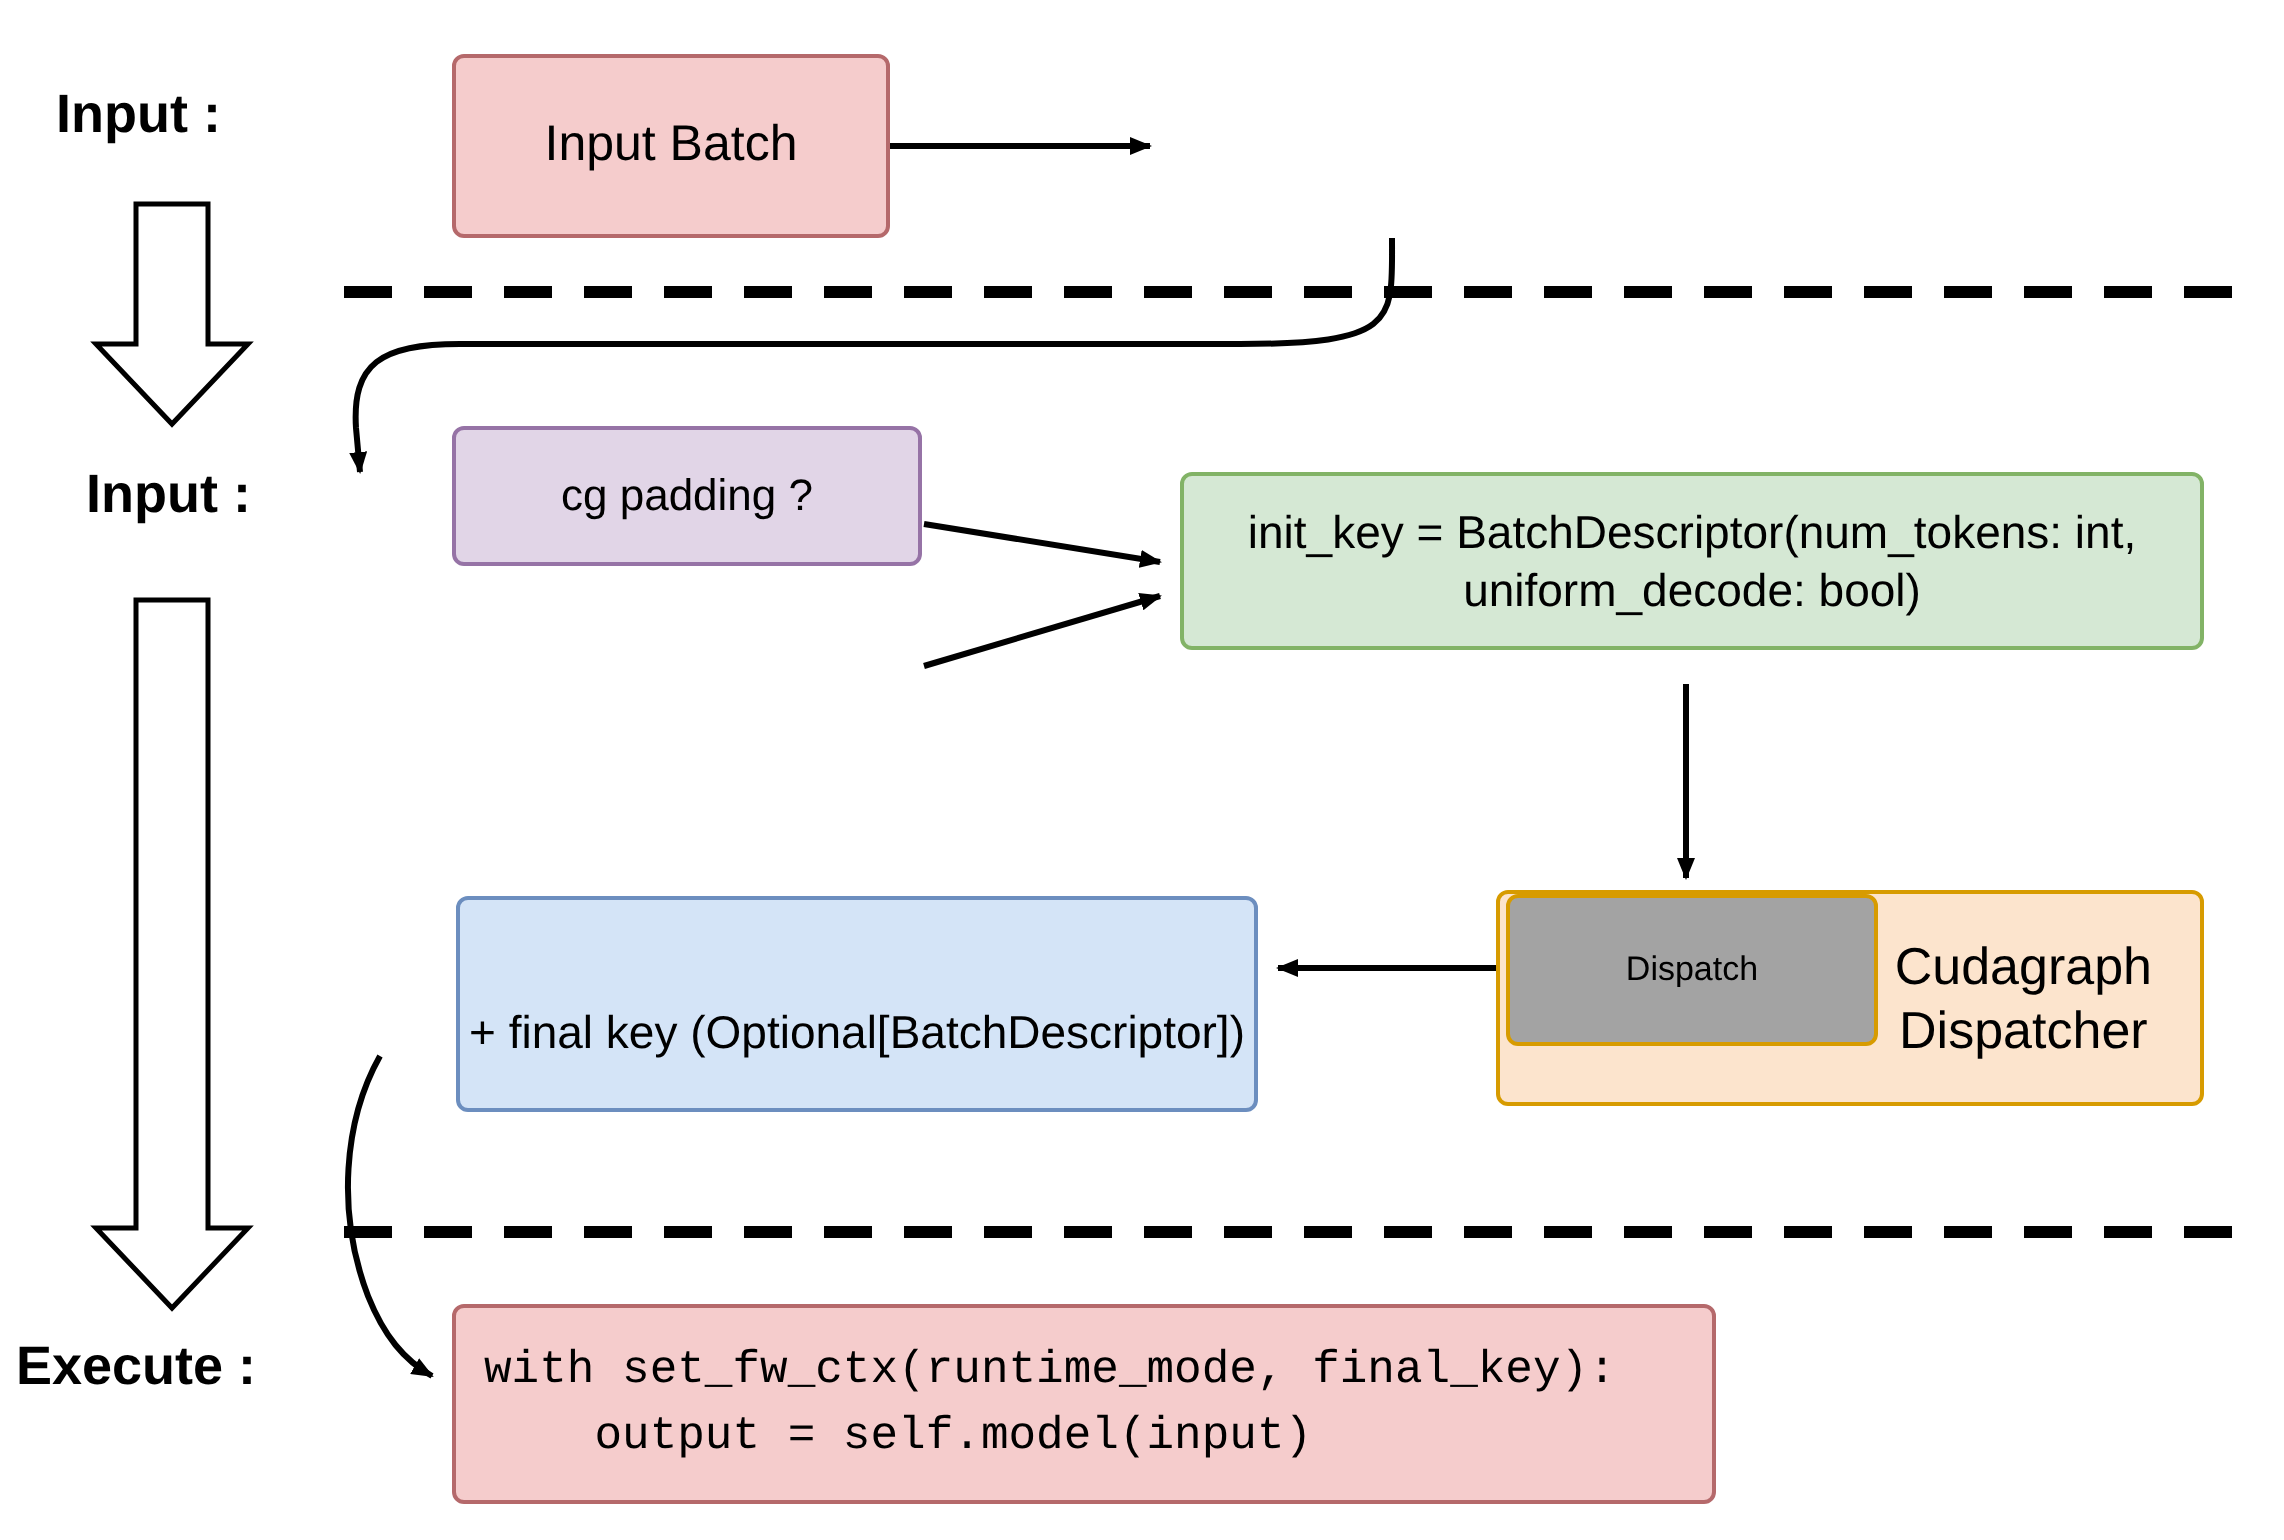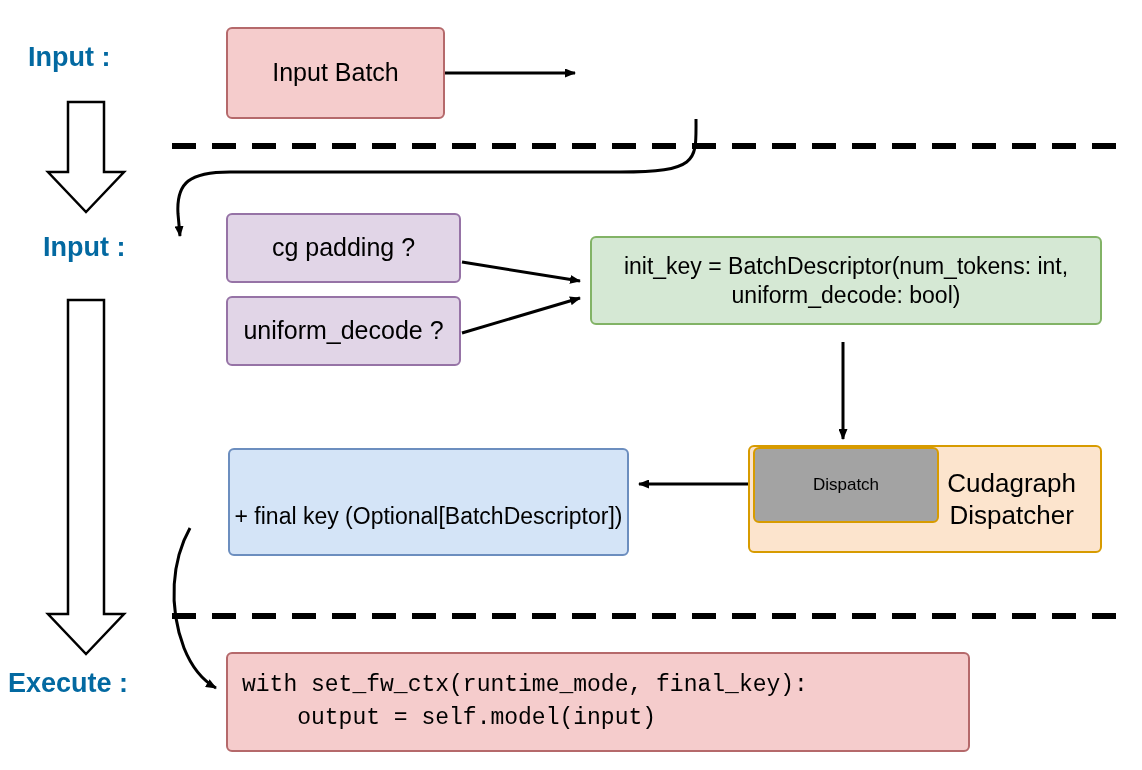--- a/index.html
+++ b/index.html
@@ -38,42 +38,42 @@
     border-width: 2px;
     font-family: "Liberation Sans", sans-serif;
     color: #000000;
     line-height: 1.25;
   }
   .stage-label {
     position: absolute;
     font-family: "Liberation Sans", sans-serif;
     font-weight: bold;
     font-size: 27px;
-    color: #0369a1;
+    color: #000000;
     white-space: nowrap;
   }
   .code-node {
     font-family: "Liberation Mono", monospace;
     font-size: 23px;
     justify-content: flex-start;
     text-align: left;
     white-space: pre;
     padding-left: 14px;
     line-height: 1.45;
   }
   .n-input-batch  { left:226px; top:27px;  width:219px; height:92px;  background:#f5cccc; border-color:#b5696b; font-size:25px; }
   .n-preprocess   { left:585px; top:27px;  width:222px; height:92px;  background:#fdebb6; border-color:#d6b656; font-size:25px; }
-  .n-cg-padding   { left:226px; top:213px; width:235px; height:70px;  background:#e1d5e7; border-color:#9673a6; font-size:25px; }
+  .n-cg-padding   { left:226px; top:213px; width:235px; height:70px;  background:#e1d5e7; border-color:#9673a6; font-size:22px; }
   .n-uniform-dec  { left:226px; top:296px; width:235px; height:70px;  background:#e1d5e7; border-color:#9673a6; font-size:25px; }
   .n-init-key     { left:590px; top:236px; width:512px; height:89px; background:#d5e8d4; border-color:#82b366; font-size:23px; }
   .n-runtime-mode { left:228px; top:448px; width:401px; height:108px; background:#d4e4f7; border-color:#6c8ebf; font-size:23px; }
   .n-dispatcher   { left:748px; top:445px; width:354px; height:108px; background:#fce4cd; border-color:#d79b00;
                     font-size:26px; justify-content:flex-end; padding-right:24px; }
   .n-dispatch     { left:753px; top:447px; width:186px; height:76px;  background:#a3a3a3; border-color:#d79b00; font-size:17px; }
-  .n-execute-code { left:226px; top:652px; width:744px; height:100px; background:#f5cccc; border-color:#b5696b; }
+  .n-execute-code { left:226px; top:652px; width:632px; height:100px; background:#f5cccc; border-color:#b5696b; }
   .lbl-input   { left:28px;  top:42px;  }
   .lbl-plan    { left:43px;  top:232px; }
   .lbl-execute { left:8px;   top:668px; }
 </style>
 </head>
 <body>
 
 <div id="diagram-root">
 
   <svg class="svg-layer" viewBox="0 0 1142 770">
@@ -111,23 +111,20 @@
 
   <div class="node n-input-batch">
     <span>Input Batch</span>
   </div>
 
 
   <div class="node n-cg-padding">
     <span>cg padding ?</span>
   </div>
 
-  <div class="node n-uniform-dec">
-    <span>uniform_decode ?</span>
-  </div>
 
   <div class="node n-init-key">
     <span>init_key = BatchDescriptor(num_tokens: int, uniform_decode: bool)</span>
   </div>
 
   <div class="node n-runtime-mode">
     <span>
       <br>
       <span>+ final key (Optional[BatchDescriptor])</span>
     </span>

